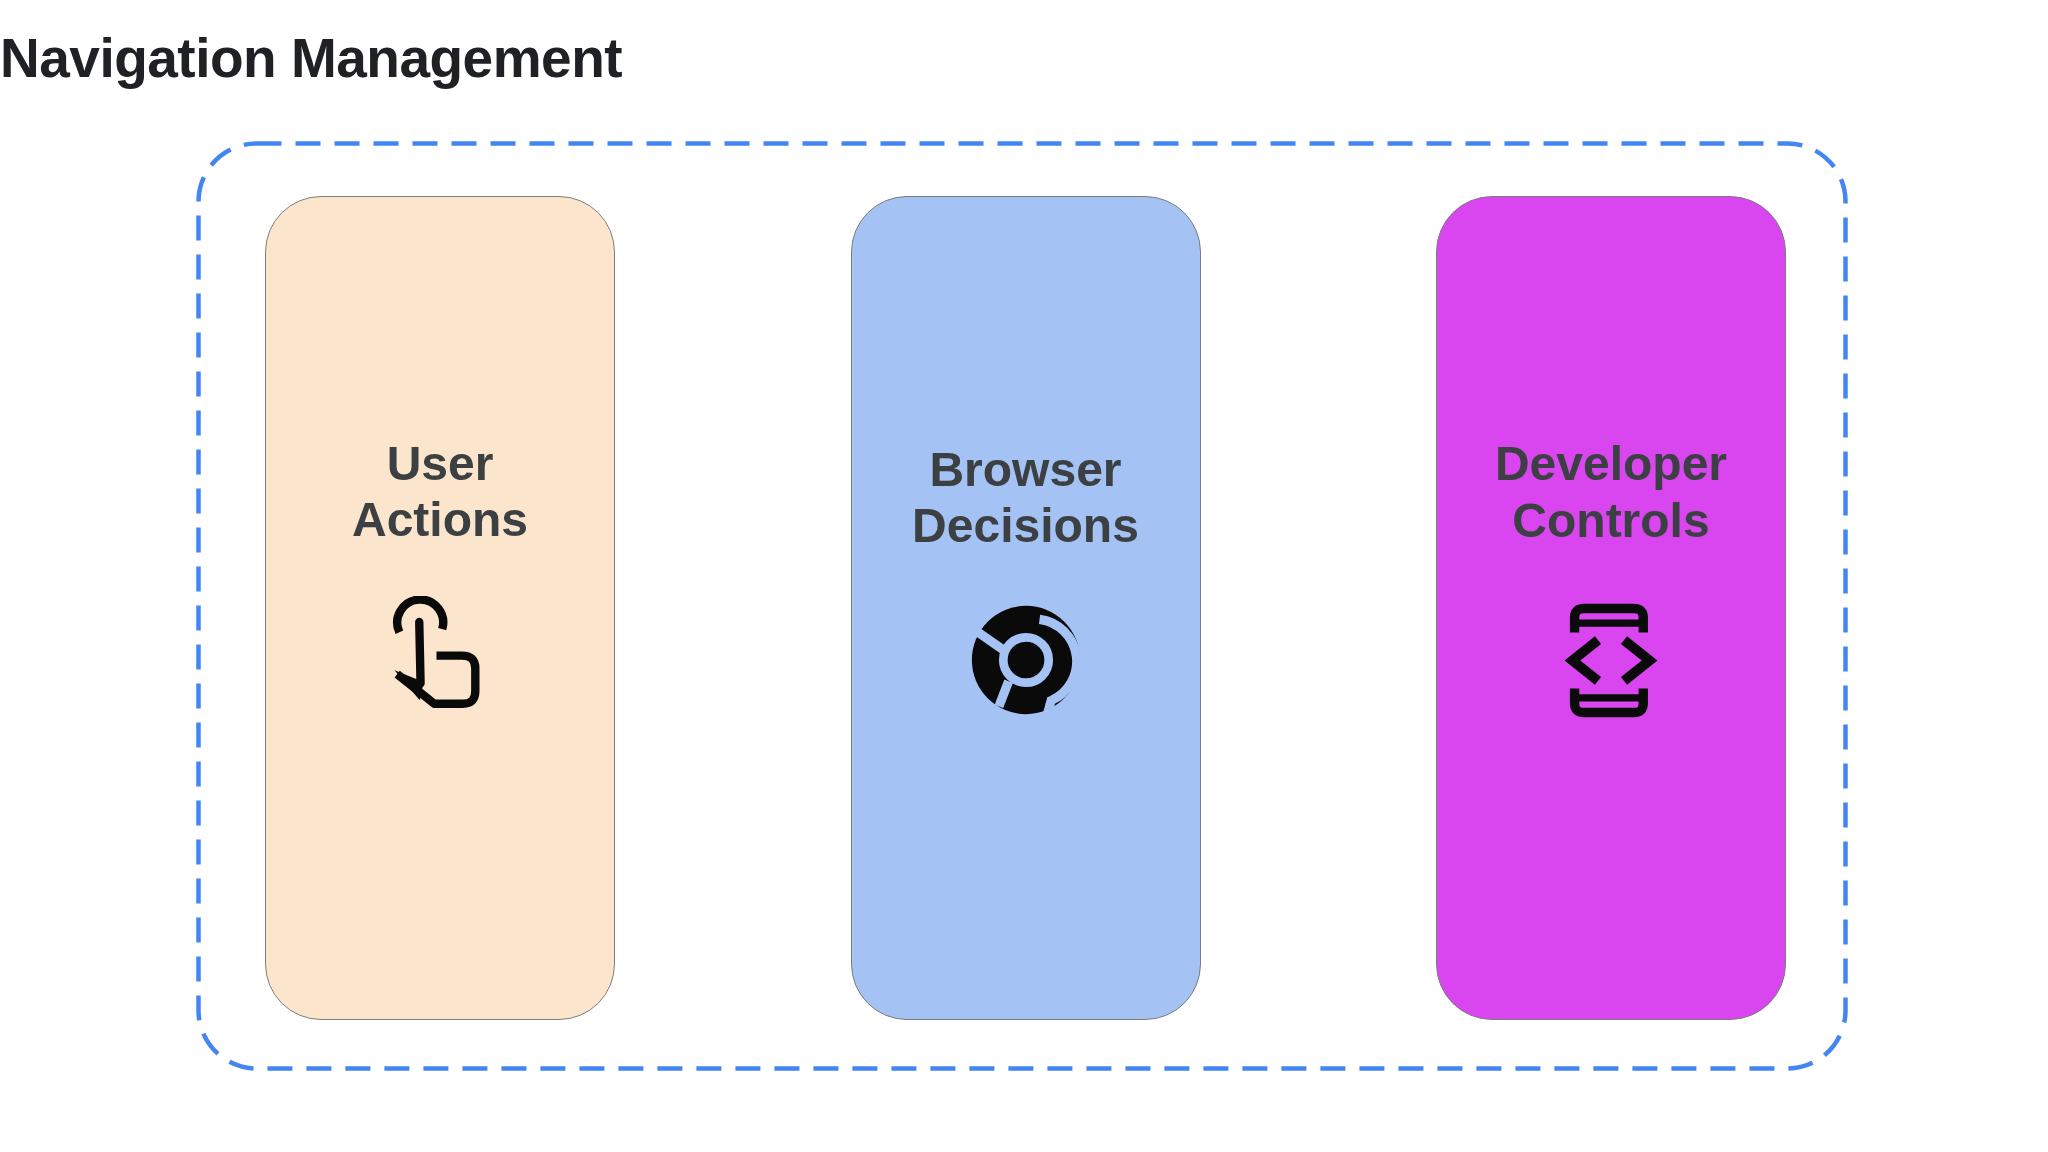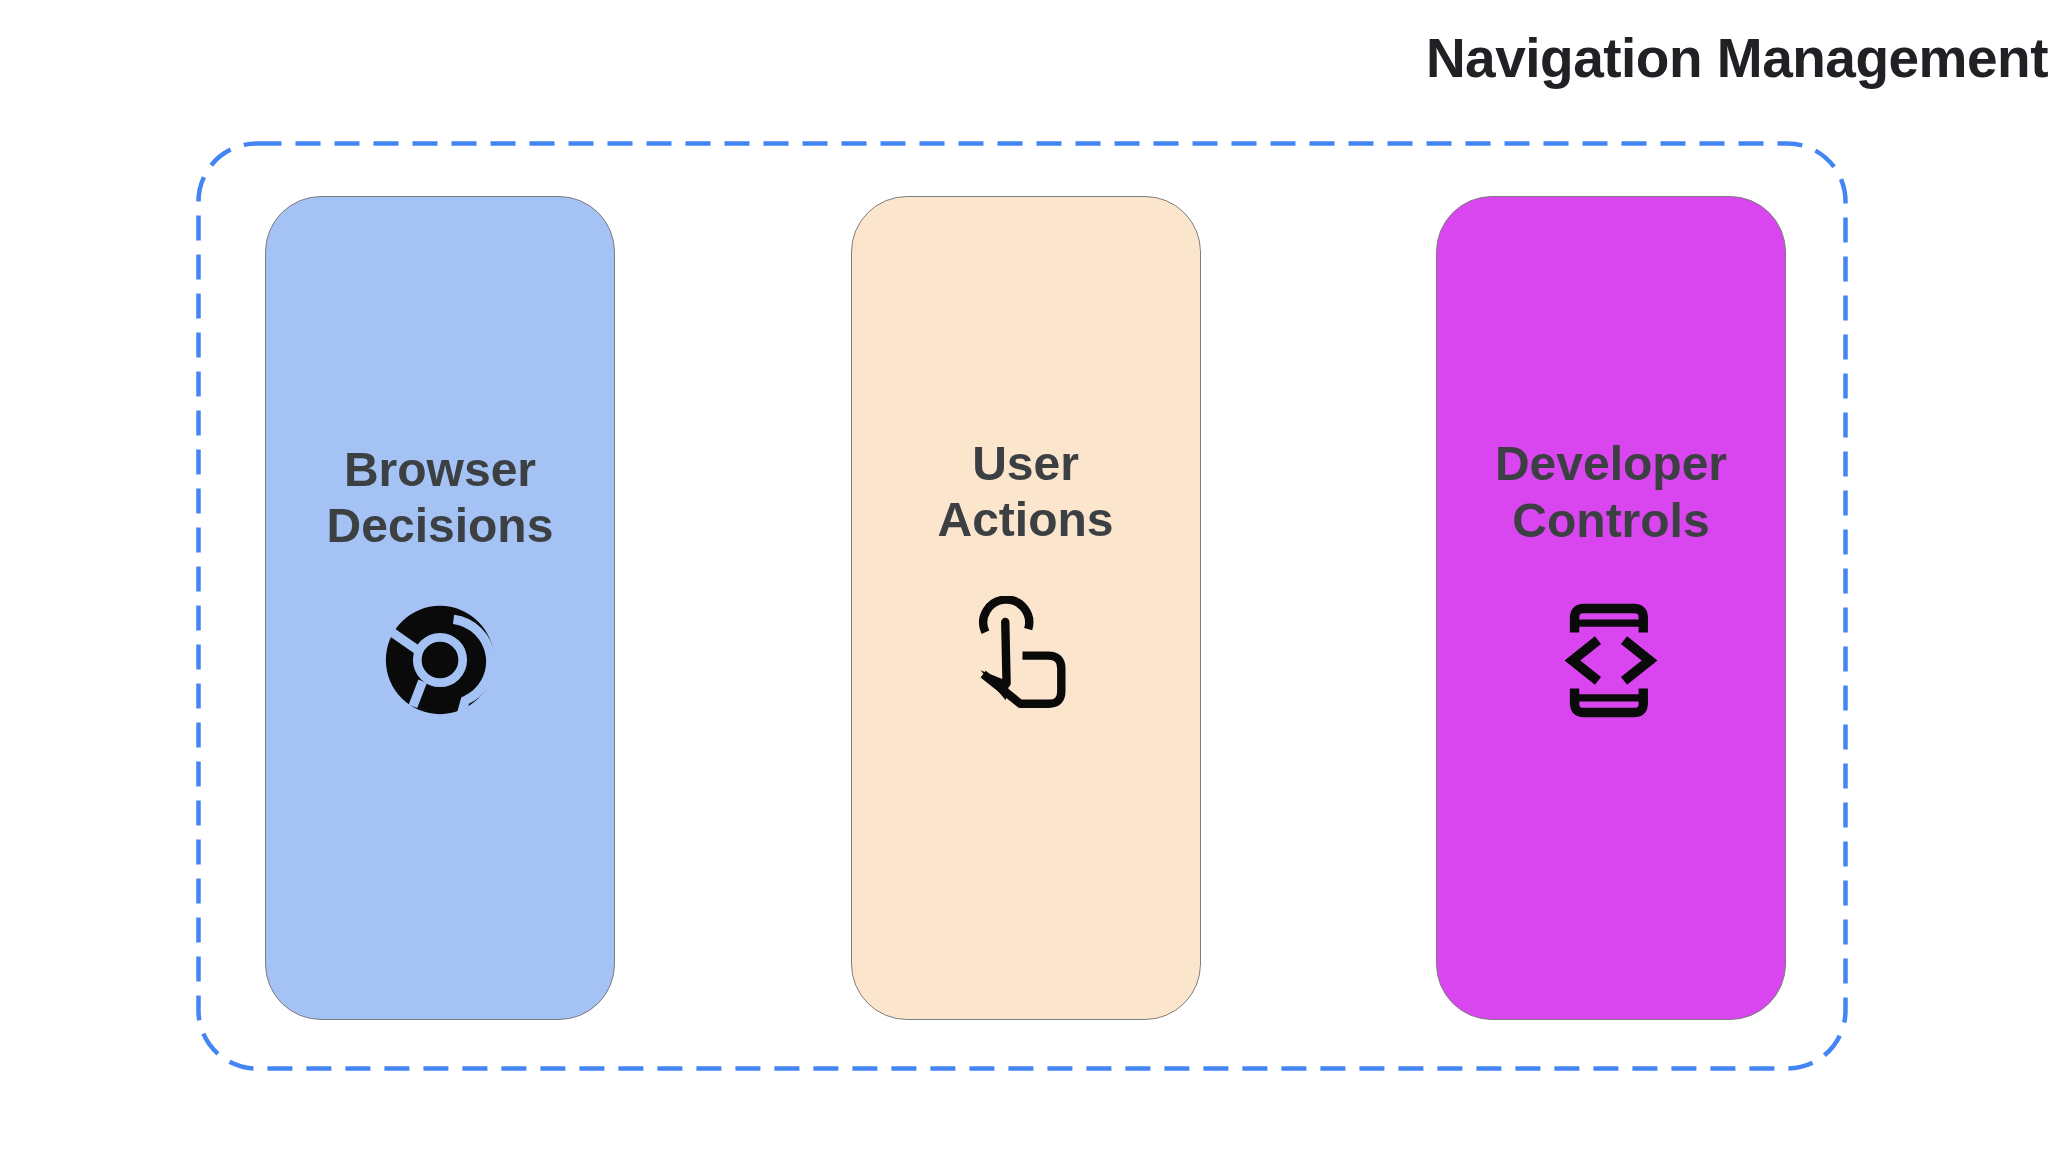--- a/index.html
+++ b/index.html
@@ -5,21 +5,21 @@
   html,body{margin:0;padding:0;}
   body{
     width:2048px;height:1152px;
     background:var(--page-bg,#ffffff);
     font-family:"Liberation Sans","DejaVu Sans",sans-serif;
     overflow:hidden;position:relative;
   }
   .stage{position:absolute;inset:0;}
   .title{
     position:absolute;top:26px;left:0;width:2048px;
-    margin:0;text-align:right;
+    margin:0;text-align:left;
     font-size:55px;font-weight:700;letter-spacing:-0.5px;
     color:var(--title,#202124);
   }
   .frame{
     position:absolute;left:196px;top:141px;width:1652px;height:930px;
   }
   .dashed-frame{position:absolute;left:0;top:0;width:100%;height:100%;}
   .cards-row{
     position:absolute;left:0;top:0;width:100%;height:100%;
     display:flex;justify-content:space-between;align-items:flex-start;
@@ -50,42 +50,42 @@
   <h1 class="title">Navigation Management</h1>
 
   <div class="frame">
 
     <svg class="dashed-frame" viewBox="0 0 1652 930" width="1652" height="930" aria-hidden="true">
       <rect x="2.5" y="2.5" width="1647" height="925" rx="58" ry="58" fill="none" stroke="var(--dash,#4485f4)" stroke-width="4.5" stroke-dasharray="25 14"></rect>
     </svg>
 
     <div class="cards-row">
 
+      <div class="card" style="background: rgb(252, 229, 205);">
+        <div class="card-label">User Actions</div>
+        <svg class="icon" viewBox="0 0 120 145" width="106" height="128" aria-hidden="true">
+          <g fill="none" stroke="var(--ink,#0a0a0a)" stroke-width="9.5">
+            <path d="M14 41 A26 26 0 1 1 62.5 37.5"></path>
+            <path d="M36.5 29.5 L38 99" stroke-linecap="round"></path>
+            <path d="M56 67.5 H85 Q100 67.5 100 82 V108 Q100 122 86 122 H53.5 L11.5 88.5" stroke-linejoin="round"></path>
+          </g>
+          <path d="M8.5 84 L41.5 97.5 L37 118 Z" fill="var(--ink,#0a0a0a)"></path>
+        </svg>
+      </div>
+
       <div class="card" style="background: rgb(164, 194, 244);">
         <div class="card-label">Browser Decisions</div>
         <svg class="icon" viewBox="0 0 120 120" width="116" height="116" aria-hidden="true">
           <circle cx="60" cy="60" r="56" fill="var(--ink,#0a0a0a)"></circle>
           <g fill="none" stroke="var(--bg-1,#a4c2f4)">
             <circle cx="60" cy="60" r="23.5" stroke-width="9"></circle>
             <path d="M40 52 L10 31" stroke-width="9.5"></path>
             <path d="M74 18 A44 44 0 0 1 86 102 L80 124" stroke-width="9.5"></path>
             <path d="M42 82 L32 108" stroke-width="9.5"></path>
           </g>
-        </svg>
-      </div>
-
-      <div class="card" style="background: rgb(252, 229, 205);">
-        <div class="card-label">User Actions</div>
-        <svg class="icon" viewBox="0 0 120 145" width="106" height="128" aria-hidden="true">
-          <g fill="none" stroke="var(--ink,#0a0a0a)" stroke-width="9.5">
-            <path d="M14 41 A26 26 0 1 1 62.5 37.5"></path>
-            <path d="M36.5 29.5 L38 99" stroke-linecap="round"></path>
-            <path d="M56 67.5 H85 Q100 67.5 100 82 V108 Q100 122 86 122 H53.5 L11.5 88.5" stroke-linejoin="round"></path>
-          </g>
-          <path d="M8.5 84 L41.5 97.5 L37 118 Z" fill="var(--ink,#0a0a0a)"></path>
         </svg>
       </div>
 
       <div class="card" style="background: #d946ef;">
         <div class="card-label">Developer Controls</div>
         <svg class="icon" viewBox="0 0 92 122" width="96" height="127" aria-hidden="true">
           <g fill="none" stroke="var(--ink,#0a0a0a)">
             <path d="M11 34 V20 Q11 11 20 11 H68 Q77 11 77 20 V34" stroke-width="9"></path>
             <path d="M11 25 H77" stroke-width="7"></path>
             <path d="M11 88 V102 Q11 111 20 111 H68 Q77 111 77 102 V88" stroke-width="9"></path>

